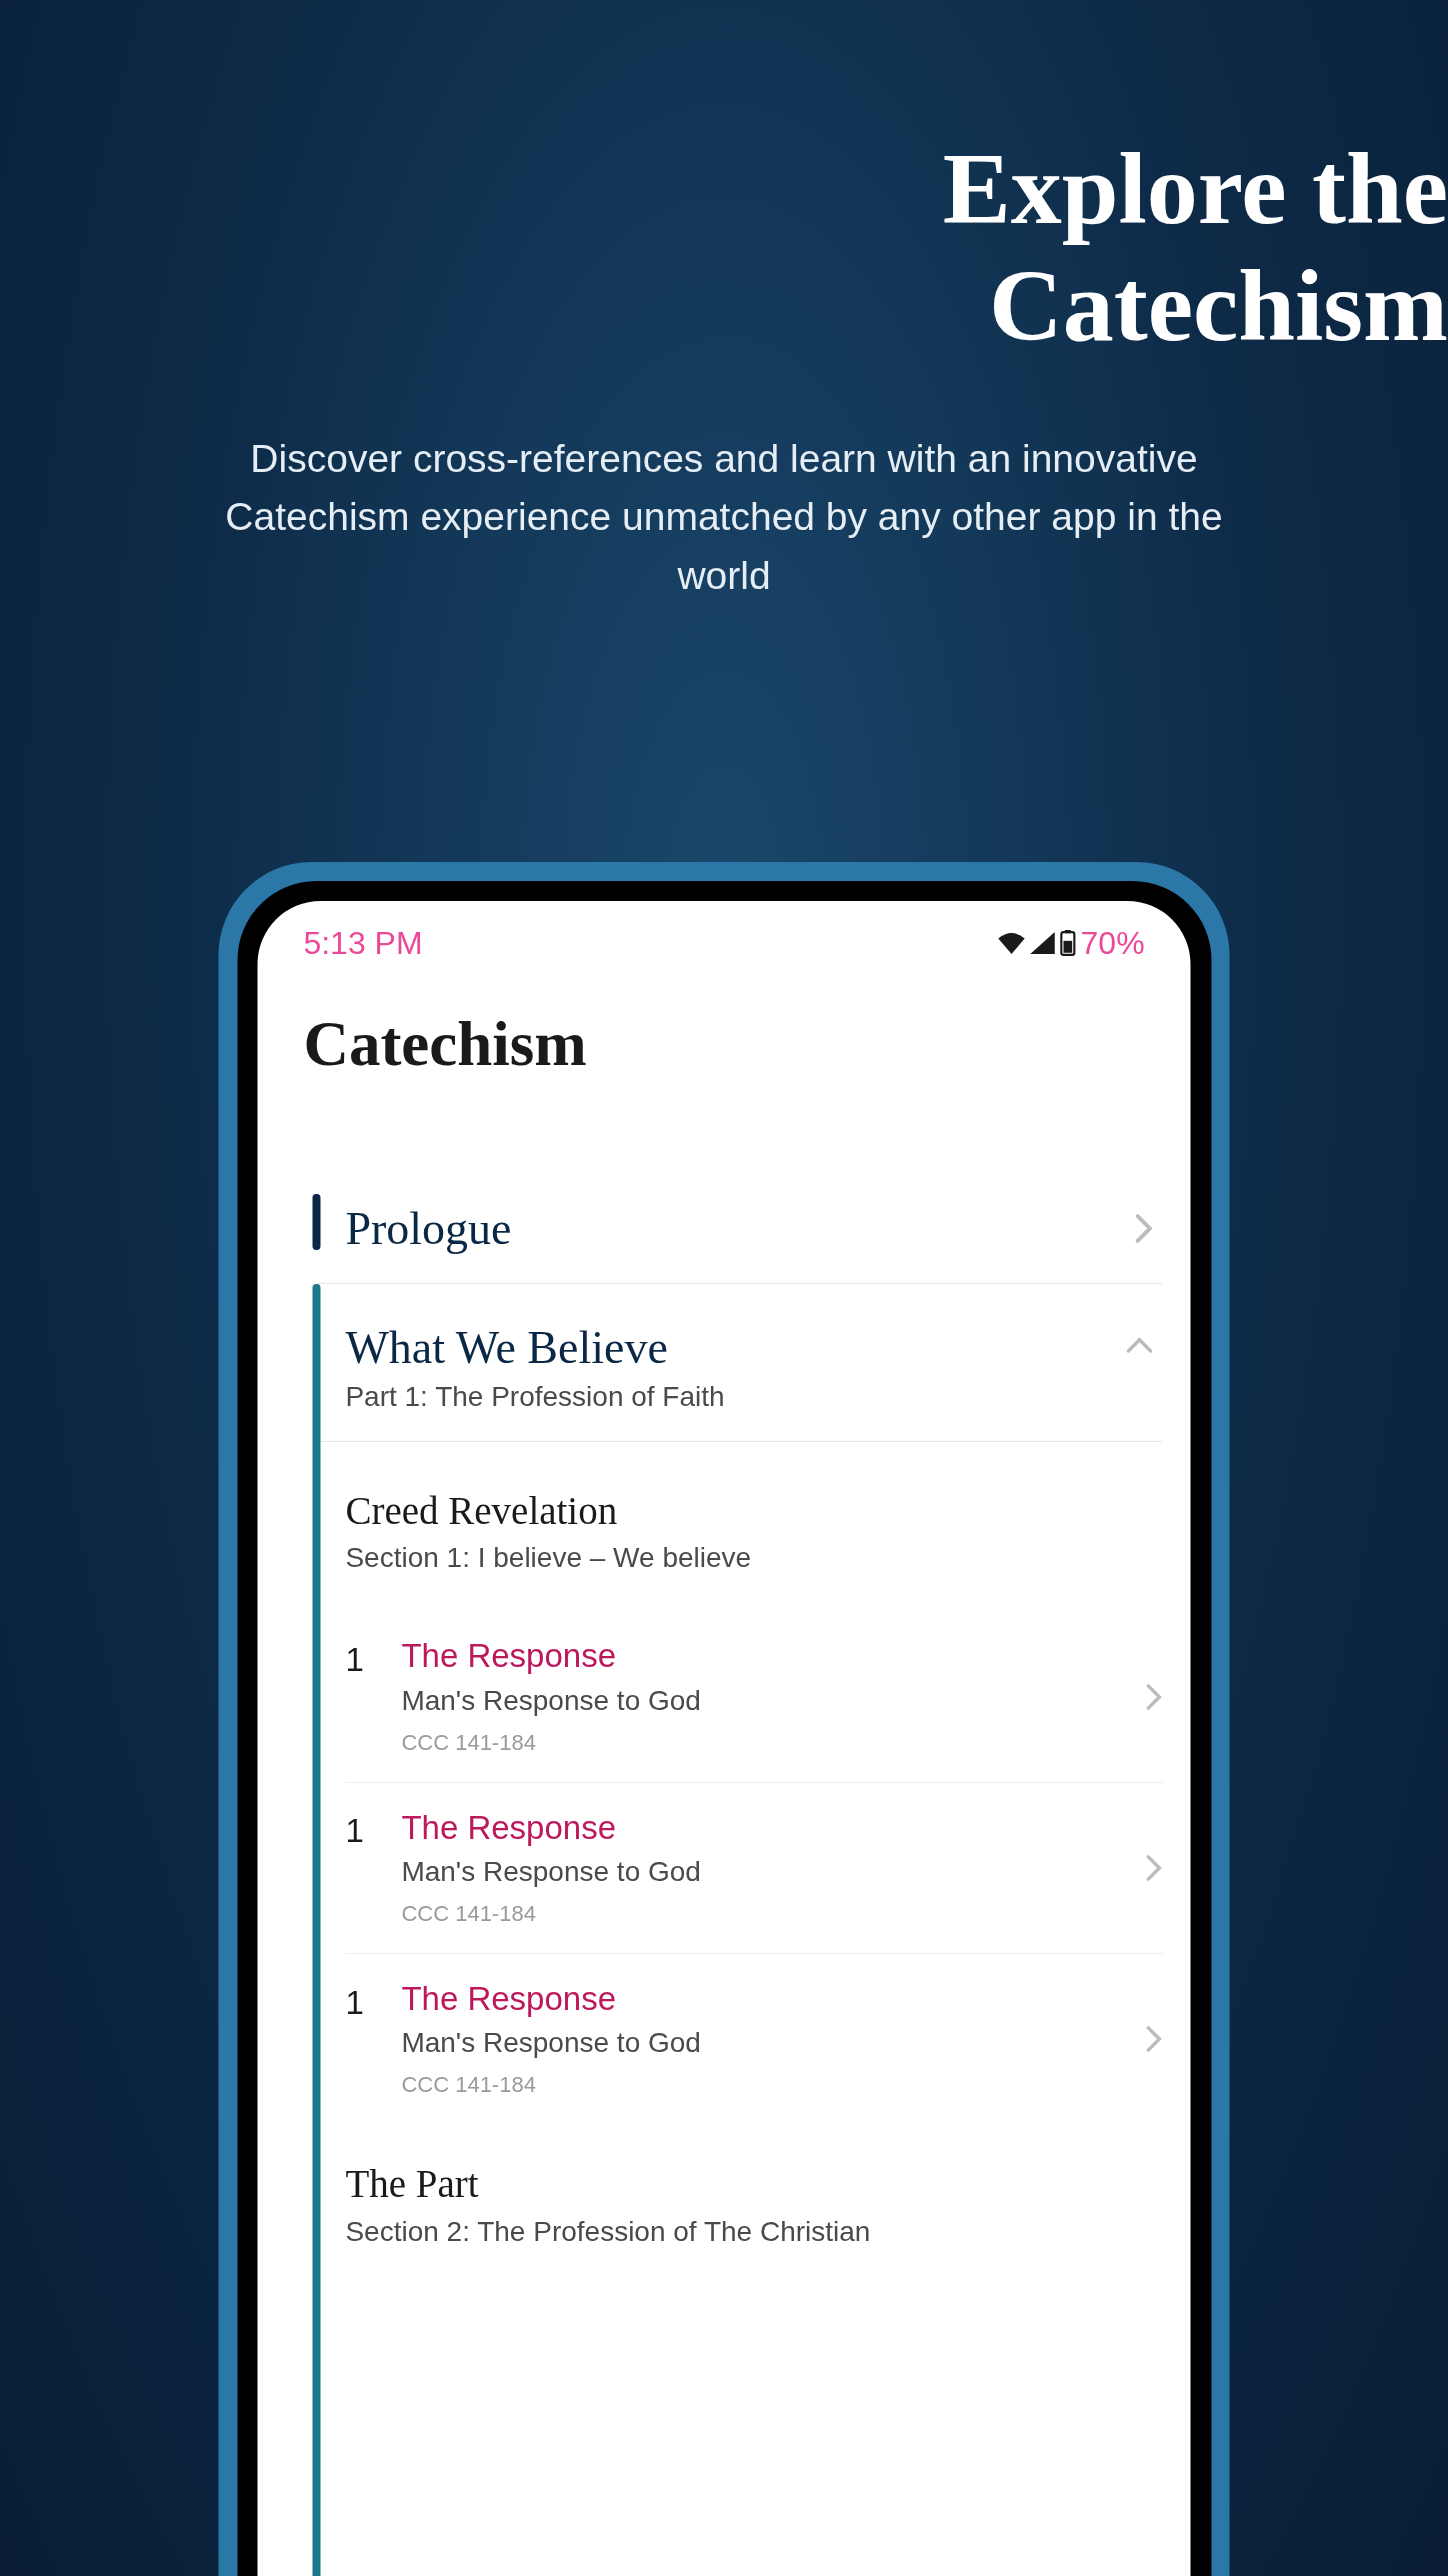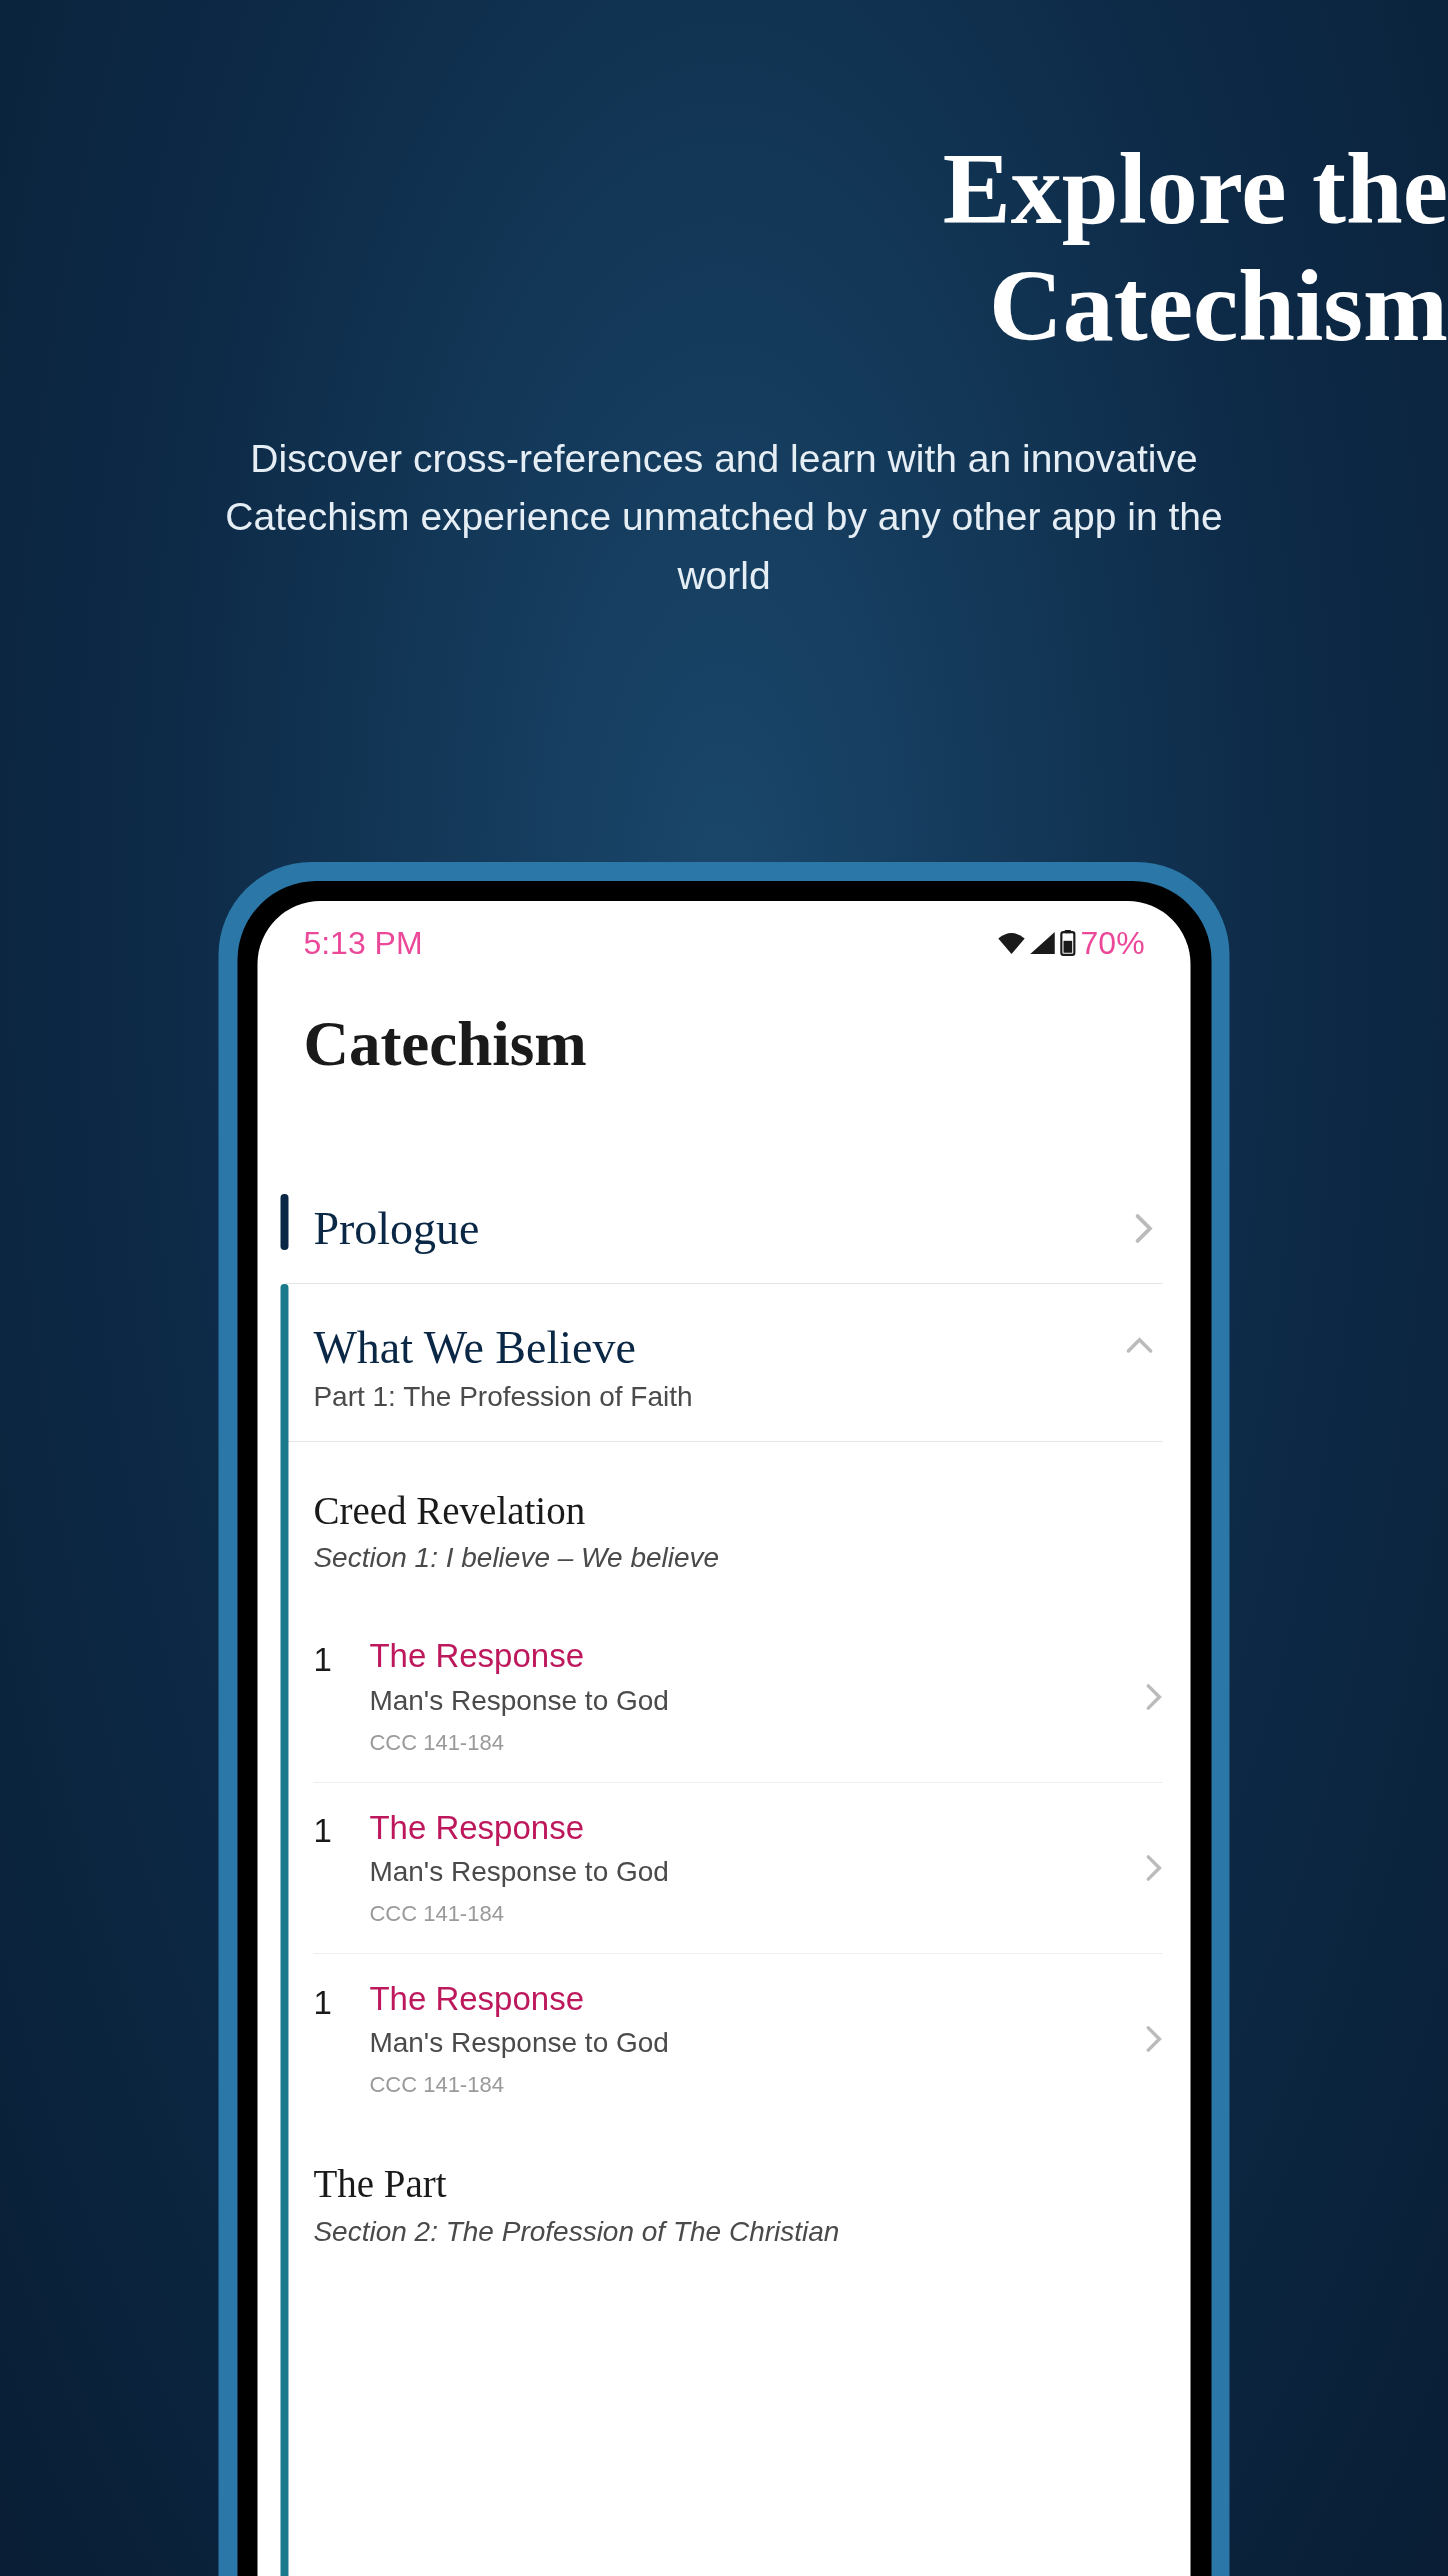--- a/index.html
+++ b/index.html
@@ -71,20 +71,21 @@
     }
     .page-title {
       font-family: Georgia, 'Times New Roman', serif;
       font-weight: bold;
       font-size: 63px;
       color: #1a1a1a;
       padding: 37px 46px 18.5px 46px;
     }
     .content {
       padding: 0 28px;
+      margin-left: 32px;
     }
     .section-row {
       position: relative;
       padding: 28px 0 28px 28px;
       border-bottom: 0.9px solid #e5e5e5;
       display: flex;
       align-items: center;
       justify-content: space-between;
     }
     .section-row.top-row {
@@ -127,21 +128,20 @@
     }
     .subsection-title {
       font-family: Georgia, 'Times New Roman', serif;
       font-size: 39px;
       color: #1a1a1a;
       margin-bottom: 9.3px;
     }
     .subsection-sub {
       font-size: 28px;
       color: #4a4a4a;
-      font-style: italic;
     }
     .items-list {
       padding-left: 28px;
       margin-top: 37px;
     }
     .item-row {
       display: flex;
       align-items: flex-start;
       padding: 26px 0;
       border-bottom: 0.9px solid #eee;

